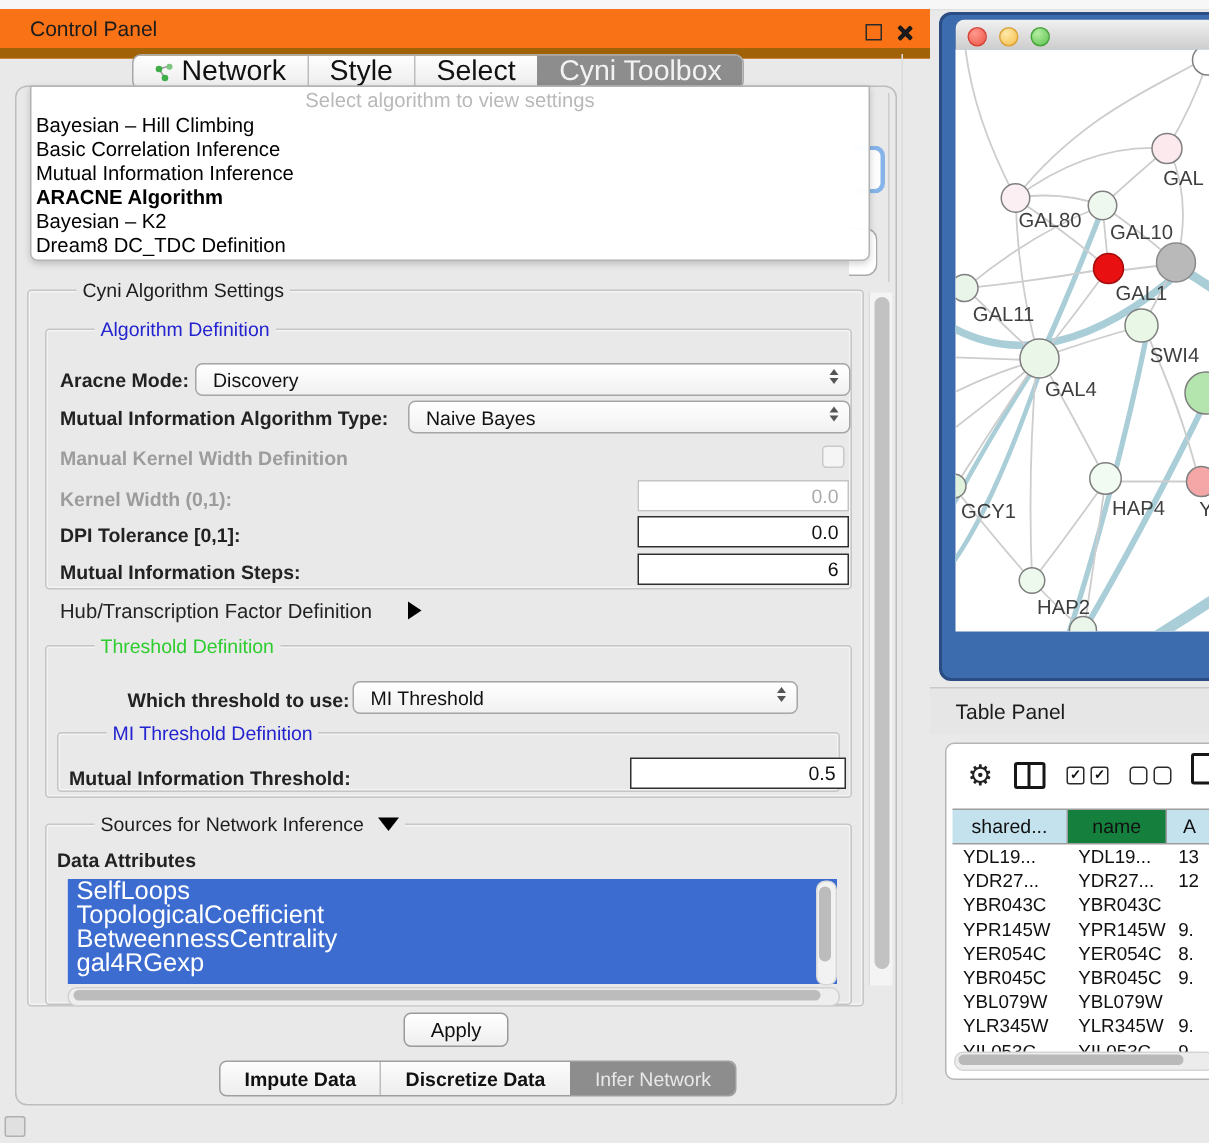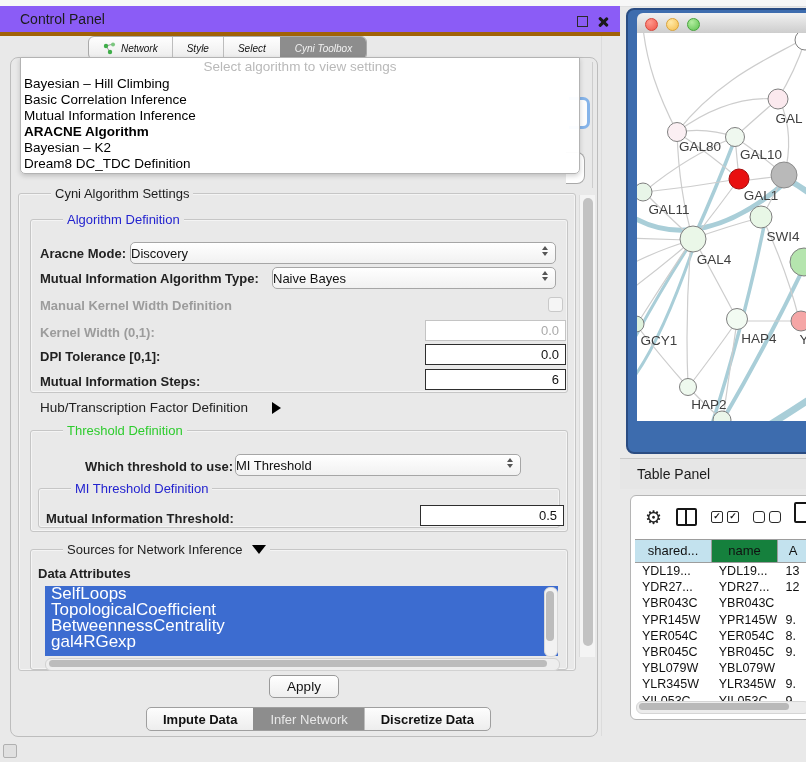--- a/index.html
+++ b/index.html
@@ -2,31 +2,31 @@
 <html><head>
 <meta charset="utf-8">
 <style>
   html,body{margin:0;padding:0;}
   body{font-family:"Liberation Sans",sans-serif;background:#e9e9e9;}
   .screen{position:relative;width:806px;height:762px;background:#e9e9e9;overflow:hidden;}
   .abs{position:absolute;}
 
   
   .top-strip{position:absolute;left:0;top:0;width:806px;height:6px;background:#f7f7f7;border-bottom:1px solid #e0e0e0;}
-  .cp-header{position:absolute;left:0;top:6px;width:620px;height:26px;background:#8b5cf6;border-bottom:4px solid #a16207;}
+  .cp-header{position:absolute;left:0;top:6px;width:620px;height:26px;background:#f97316;border-bottom:7px solid #a16207;}
   .cp-title{position:absolute;left:20px;top:5px;font-size:14px;color:#1c1c1c;}
   .float-icon{position:absolute;left:577px;top:10px;width:9px;height:9px;border:1.5px solid #2a2a2a;background:transparent;}
   .close-icon{position:absolute;left:596px;top:9px;width:13px;height:13px;}
   .close-icon::before,.close-icon::after{content:"";position:absolute;left:6px;top:1px;width:2.6px;height:12px;background:#1a1a1a;border-radius:1px;}
   .close-icon::before{transform:rotate(45deg);}
   .close-icon::after{transform:rotate(-45deg);}
 
   
   .tabbar{position:absolute;left:88px;top:36px;height:22px;display:flex;align-items:stretch;border:1px solid #a9a9a9;border-radius:6px;background:linear-gradient(#fefefe,#ececec);overflow:hidden;}
-  .tab{display:flex;align-items:center;gap:5px;padding:0 14px;font-size:10px;color:#111;border-left:1px solid #bdbdbd;white-space:nowrap;font-style:italic;}
+  .tab{display:flex;align-items:center;gap:5px;padding:0 14px;font-size:19px;color:#111;border-left:1px solid #bdbdbd;white-space:nowrap;}
   .tab:first-child{border-left:none;}
   .tab.selected{background:#8d8d8d;color:#f2f2f2;border-left-color:#8d8d8d;}
   .tab.selected + .tab{border-left-color:#8d8d8d;}
 
   
   .outer-panel{position:absolute;left:10px;top:57px;width:586px;height:678px;border:1px solid #bdbdbd;border-radius:8px;background:#e9e9e9;}
   .divider-line{position:absolute;left:601px;top:36px;width:1px;height:700px;background:#dcdcdc;}
 
   
   .frag-combo{position:absolute;left:569px;top:97px;width:18px;height:26px;border:3px solid #86b4e9;border-left:none;border-radius:0 7px 7px 0;background:#fdfdfd;}
@@ -35,21 +35,21 @@
 
   
   .group{position:absolute;border:1px solid #c6c6c6;border-radius:3px;box-shadow:inset 0 0 0 1px #f4f4f4;}
   .group-title{position:absolute;top:-8px;left:8px;background:#e9e9e9;padding:0 4px;font-size:13px;white-space:nowrap;margin-left:24px;}
   .t-black{color:#1d1d1d;} .t-blue{color:#2323cf;} .t-green{color:#2ecc2e;}
 
   .lbl{position:absolute;font-size:13px;font-weight:bold;color:#222;white-space:nowrap;}
   .lbl.plain{font-weight:normal;}
   .lbl.disabled{color:#9c9c9c;}
 
-  .combo{position:absolute;height:20px;background:linear-gradient(#ffffff,#f1f1f1);border:1px solid #a6a6a6;border-radius:5px;display:flex;align-items:center;font-size:13px;color:#111;}
+  .combo{position:absolute;height:20px;background:linear-gradient(#ffffff,#f1f1f1);border:1px solid #a6a6a6;border-radius:5px;display:flex;align-items:center;padding-left:11px;font-size:13px;color:#111;}
   .combo .spin{position:absolute;right:7px;top:3px;display:flex;flex-direction:column;gap:2px;align-items:center;}
   .combo .spin i{display:block;width:0;height:0;border-left:3.5px solid transparent;border-right:3.5px solid transparent;}
   .combo .spin i.up{border-bottom:4px solid #555;}
   .combo .spin i.down{border-top:4px solid #555;}
 
   .field{position:absolute;height:19px;background:#fff;border:1px solid #2e2e2e;display:flex;align-items:center;justify-content:flex-end;padding-right:6px;font-size:13px;color:#111;}
   .field.disabled{border:1px solid #c4c4c4;color:#aaa;}
 
   .checkbox{position:absolute;width:13px;height:13px;border:1px solid #c9c9c9;border-radius:3px;background:#f5f5f5;}
 
@@ -250,22 +250,22 @@
       <div class="hthumb"></div>
     </div>
 
   <div class="v-scroll">
       <div class="v-thumb"></div>
     </div>
 
   <div class="apply-btn">Apply</div>
   <div class="bottom-tabbar" id="bottom-tabs">
       <div class="btab">Impute Data</div>
+      <div class="btab">Discretize Data</div>
       <div class="btab selected">Infer Network</div>
-      <div class="btab">Discretize Data</div>
     </div>
   <div class="mini-icon"></div>
 
   <div class="dropdown">
     <div class="dd-placeholder">Select algorithm to view settings</div>
     <div id="dd-items">
         <div class="dd-item">Bayesian – Hill Climbing</div>
         <div class="dd-item">Basic Correlation Inference</div>
         <div class="dd-item">Mutual Information Inference</div>
         <div class="dd-item bold">ARACNE Algorithm</div>

